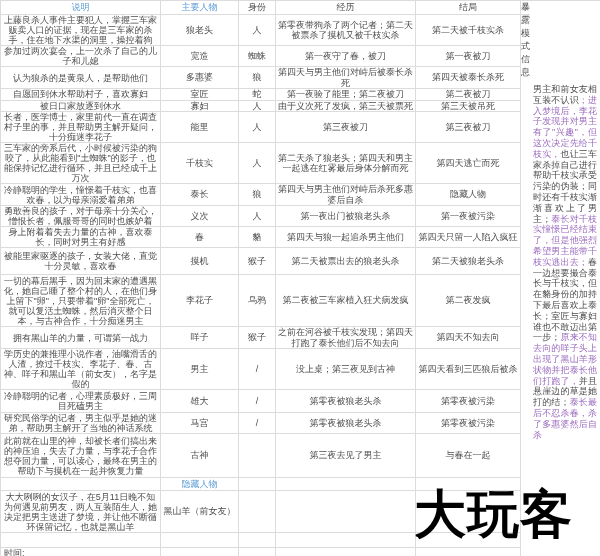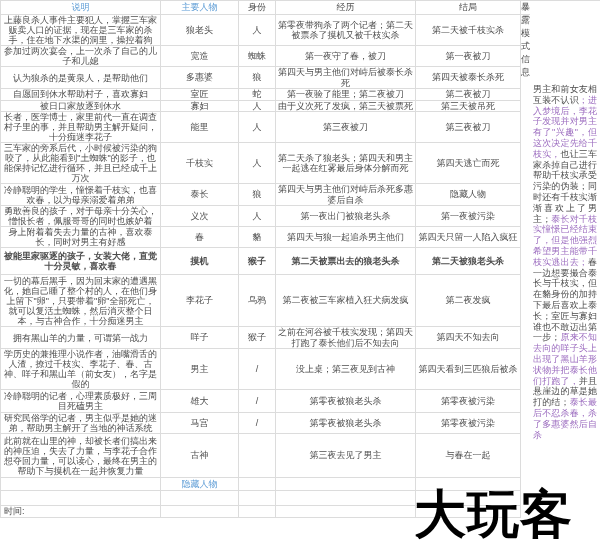--- a/index.html
+++ b/index.html
@@ -112,21 +112,21 @@
           <td>第一夜出门被狼老头杀</td>
           <td>第一夜被污染</td>
         </tr>
         <tr style="height: 20px;">
           <td class="desc">身上附着着失去力量的古神，喜欢泰长，同时对男主有好感</td>
           <td>春</td>
           <td>貉</td>
           <td>第四天与狼一起追杀男主他们</td>
           <td>第四天只留一人陷入疯狂</td>
         </tr>
-        <tr style="height: 27px; font-weight: bold;">
+        <tr style="height: 27px;">
           <td class="desc">被能里家驱逐的孩子，女装大佬，直觉十分灵敏，喜欢春</td>
           <td>摸机</td>
           <td>猴子</td>
           <td>第二天被票出去的狼老头杀</td>
           <td>第二天被狼老头杀</td>
         </tr>
         <tr style="height: 52px;">
           <td class="desc">一切的幕后黑手，因为回末家的遭遇黑化，她自己睡了整个村的人，在他们身上留下"卵"，只要带着"卵"全部死亡，就可以复活土蜘蛛，然后消灭整个日本，与古神合作，十分痴迷男主</td>
           <td>李花子</td>
           <td>乌鸦</td>
@@ -168,20 +168,27 @@
           <td>第三夜去见了男主</td>
           <td>与春在一起</td>
         </tr>
         <tr style="height: 13px;">
           <td></td>
           <td class="blue">隐藏人物</td>
           <td></td>
           <td></td>
           <td></td>
         </tr>
+        <tr style="height: 42px;">
+          <td class="desc">大大咧咧的女汉子，在5月11日晚不知为何遇见前男友，两人互装陌生人，她决定把男主送进了梦境，并让他不断循环保留记忆，也就是黑山羊</td>
+          <td>黑山羊（前女友）</td>
+          <td></td>
+          <td></td>
+          <td></td>
+        </tr>
         <tr style="height: 15px;">
           <td></td>
           <td></td>
           <td></td>
           <td></td>
           <td></td>
         </tr>
         <tr style="height: 10px;">
           <td class="timeline">时间:</td>
           <td></td>

